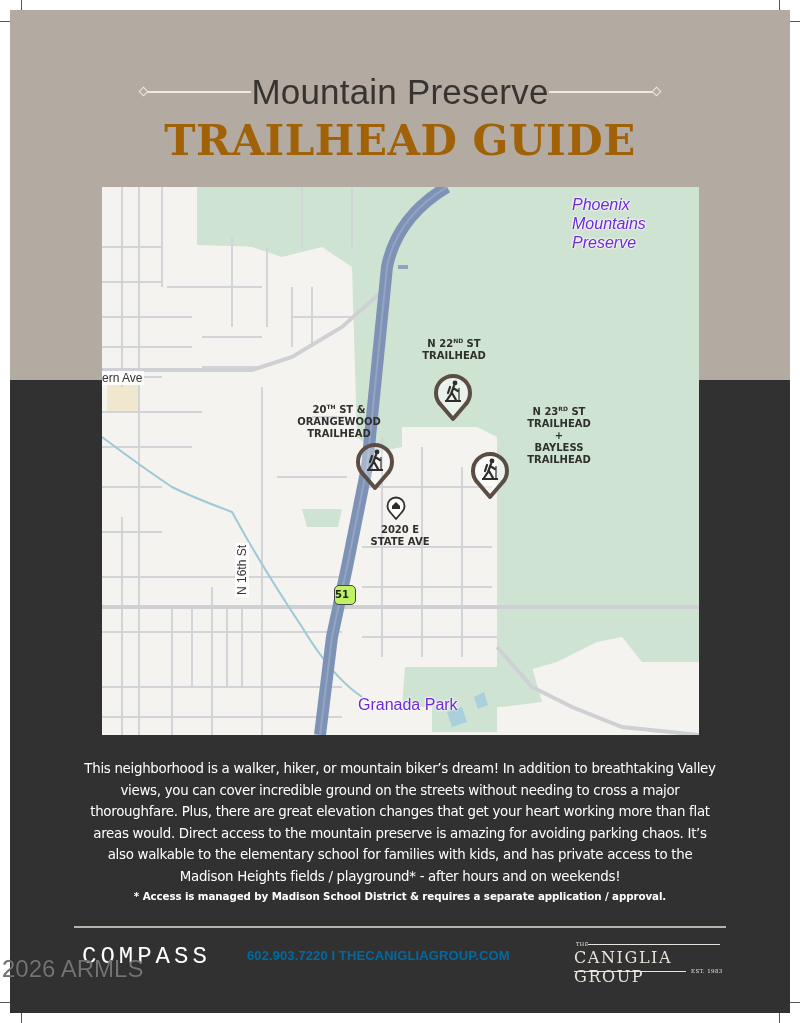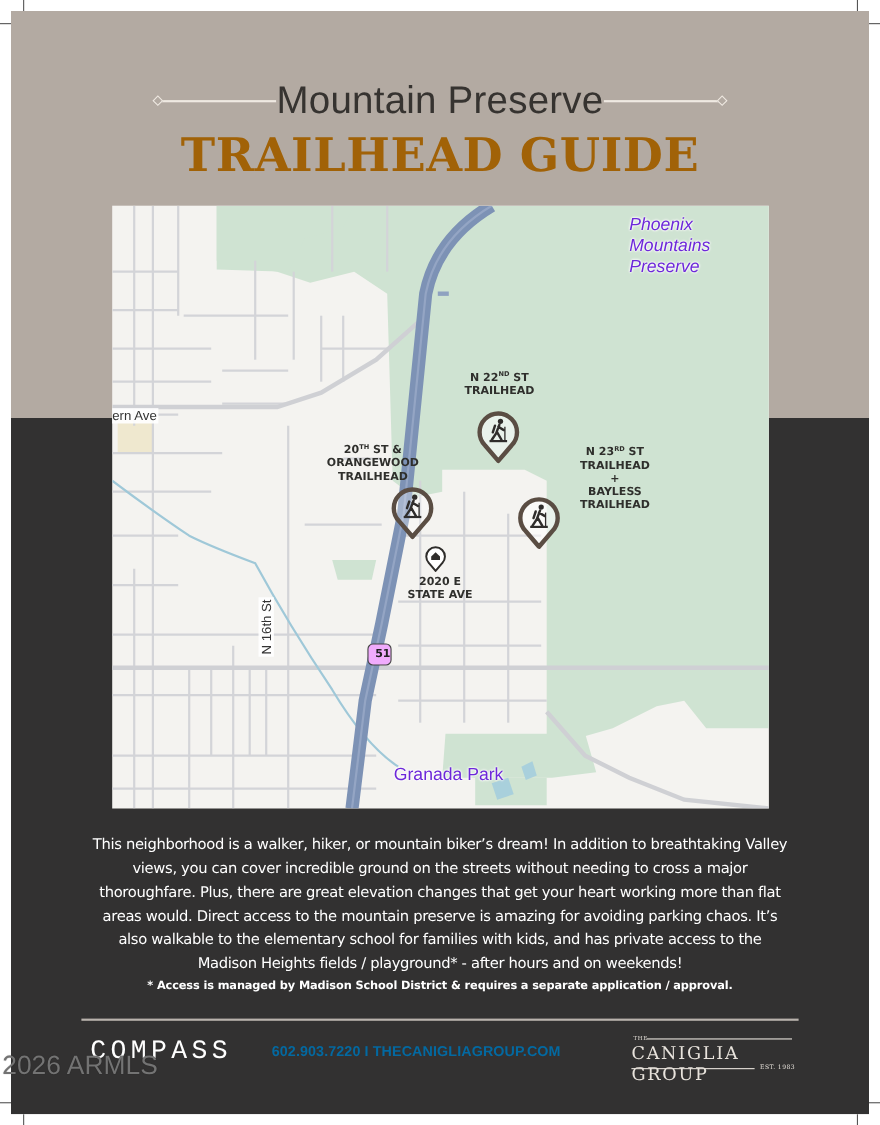--- a/index.html
+++ b/index.html
@@ -138,21 +138,21 @@
 
     <div class="park-label" style="left:470px;top:8px;width:110px;">
       <div>Phoenix</div>
       <div>Mountains</div>
       <div style="margin-top:0;">Preserve</div>
     </div>
     <div class="park-label" style="left:256px;top:508px;font-style:normal;">Granada Park</div>
 
     <div class="street-label" style="left:-2px;top:184px;">ern Ave</div>
     <div class="street-label" style="left:133px;top:410px;transform:rotate(-90deg);transform-origin:left top;">N 16th St</div>
-    <div style="position:absolute;left:232px;top:398px;width:20px;height:18px;border:1.5px solid #444;border-radius:5px;background:#f0abfc;font-family:'DejaVu Sans',sans-serif;font-size:10px;font-weight:bold;text-align:right;line-height:18px;color:#222;">
+    <div style="position:absolute;left:232px;top:398px;width:20px;height:18px;border:1.5px solid #444;border-radius:5px;background:#bef264;font-family:'DejaVu Sans',sans-serif;font-size:10px;font-weight:bold;text-align:left;line-height:18px;color:#222;">
       <span>51</span>
     </div>
 
     <div class="map-label" style="left:312px;top:148px;width:80px;">
       <div><span>N 22</span><sup>ND</sup><span> ST</span></div>
       <div>TRAILHEAD</div>
     </div>
 
     <div class="map-label" style="left:192px;top:214px;width:90px;">
       <div><span>20</span><sup>TH</sup><span> ST &amp;</span></div>

